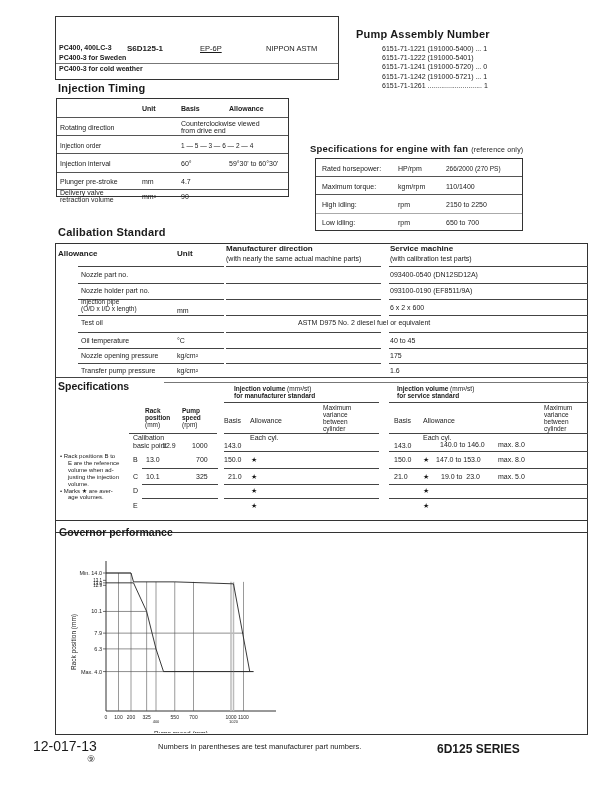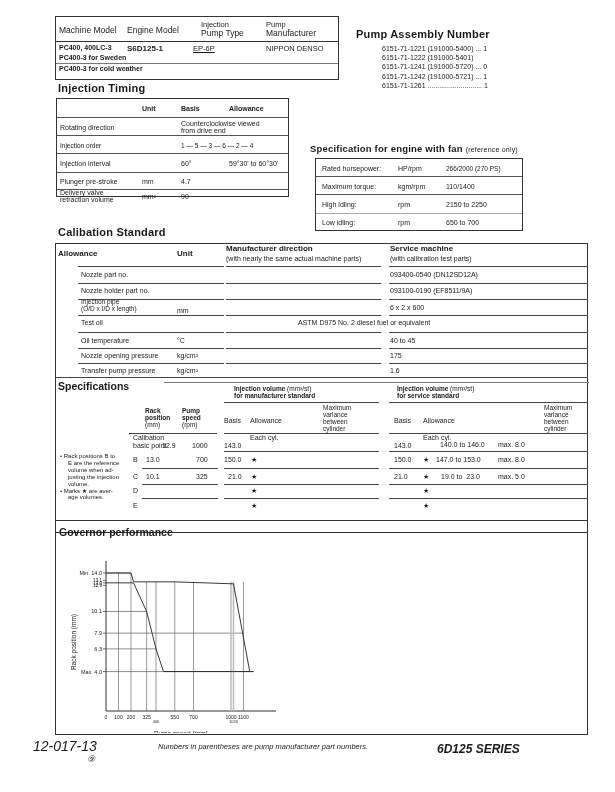--- a/index.html
+++ b/index.html
@@ -35,39 +35,31 @@
   
   #calibration-title { left: 58px; top: 226px; }
   #calibration-box { left: 55px; top: 243px; width: 533px; height: 290px; border: 1px solid #333; }
   .ln { position: absolute; height: 1px; background: #444; }
   .txt { position: absolute; font-size: 7px; line-height: 8px; white-space: nowrap; }
 
   
   #governor-box { left: 55px; top: 520px; width: 533px; height: 215px; border: 1px solid #333; border-top: 1px solid #333; }
 
   
-  .foot { position: absolute; font-style: italic; }
+  .foot { position: absolute; }
 </style>
 </head>
 <body>
 
 <div id="machine-table" class="abs">
-  <div class="hdr">
-    <span style="left:3px;top:9px;">Machine Model</span>
-    <span style="left:71px;top:9px;">Engine Model</span>
-    <span style="left:145px;top:3px;font-size:7.5px;">Injection</span>
-    <span style="left:145px;top:12px;">Pump Type</span>
-    <span style="left:210px;top:3px;font-size:7.5px;">Pump</span>
-    <span style="left:210px;top:12px;">Manufacturer</span>
-  </div>
   <div class="row">
     <span class="b" style="left:3px;top:27px;">PC400, 400LC-3</span>
     <span class="b" style="left:71px;top:27px;font-size:8px;">S6D125-1</span>
-    <span style="left:137px;top:27px;font-size:7.5px;text-decoration:underline;">EP-6P</span>
-    <span style="left:210px;top:27px;font-size:7.5px;">NIPPON DENSO</span>
+    <span style="left:144px;top:27px;font-size:7.5px;text-decoration:underline;">EP-6P</span>
+    <span style="left:210px;top:27px;font-size:7.5px;">NIPPON ASTM</span>
     <span class="b" style="left:3px;top:37px;">PC400-3 for Sweden</span>
     <span class="b" style="left:3px;top:48px;">PC400-3 for cold weather</span>
   </div>
   <div class="ln" style="left:0;right:0;top:46px;background:#777;"></div>
 </div>
 
 <div id="pump-assembly-title" class="abs h2">Pump Assembly Number</div>
 <div id="pump-assembly-list" class="abs">
   <div>6151-71-1221 (191000-5400) ... 1</div>
   <div>6151-71-1222 (191000-5401)</div>
@@ -104,21 +96,21 @@
   </div>
   <div class="trow" style="top:91px;height:16px;border-bottom:none;">
     <span style="left:3px;top:-1px;">Delivery valve</span>
     <span style="left:3px;top:6px;">retraction volume</span>
     <span style="left:85px;top:3px;">mm³</span>
     <span style="left:124px;top:3px;">90</span>
   </div>
 </div>
 
 <div id="fan-title" class="abs h2" style="font-size:9.5px;">
-  <span>Specification for engine with fan</span>
+  <span>Specifications for engine with fan</span>
   <span class="small">(reference only)</span>
 </div>
 <div id="fan-table" class="abs">
   <div class="trow" style="top:0;height:18px;">
     <span style="left:6px;top:6px;">Rated horsepower:</span>
     <span style="left:82px;top:6px;">HP/rpm</span>
     <span style="left:130px;top:6px;font-size:6.5px;">266/2000 (270 PS)</span>
   </div>
   <div class="trow" style="top:18px;height:18px;">
     <span style="left:6px;top:6px;">Maximum torque:</span>
@@ -347,14 +339,14 @@
       <text x="187.5" y="186" font-size="5" text-anchor="middle" fill="#222" font-family="Liberation Sans, sans-serif">1100</text>
       <polyline points="50,40 75,40 77.5,48.87142857142857 118.75,48.87142857142857 177.5,50.84285714285714 193.75,138.57142857142858 197.5,138.57142857142858" fill="none" stroke="#222" stroke-width="0.9"></polyline>
       <polyline points="50,49.85714285714286 77.5,49.85714285714286 90.625,78.44285714285715 100,115.9 107.5,138.57142857142858 177.5,138.57142857142858 193.75,138.57142857142858" fill="none" stroke="#222" stroke-width="0.9"></polyline>
       <text x="125" y="203" font-size="6.5" text-anchor="middle" fill="#222" font-family="Liberation Sans, sans-serif">Pump speed (rpm)</text>
       <text x="0" y="0" font-size="6.5" text-anchor="middle" fill="#222" transform="translate(20,109) rotate(-90)" font-family="Liberation Sans, sans-serif">Rack position (mm)</text>
     </svg>
 </div>
 
 <div class="foot" style="left:33px;top:738px;font-size:14px;">12-017-13</div>
 <div class="foot" style="left:87px;top:754px;font-size:9px;">⑨</div>
-<div class="foot" style="left:158px;top:742px;font-size:7.5px;">Numbers in parentheses are pump manufacturer part numbers.</div>
+<div class="foot" style="left:158px;top:742px;font-size:7.5px;">Numbers in parentheses are test manufacturer part numbers.</div>
 <div class="foot b" style="left:437px;top:742px;font-size:12px;">6D125 SERIES</div>
 
 </body></html>

